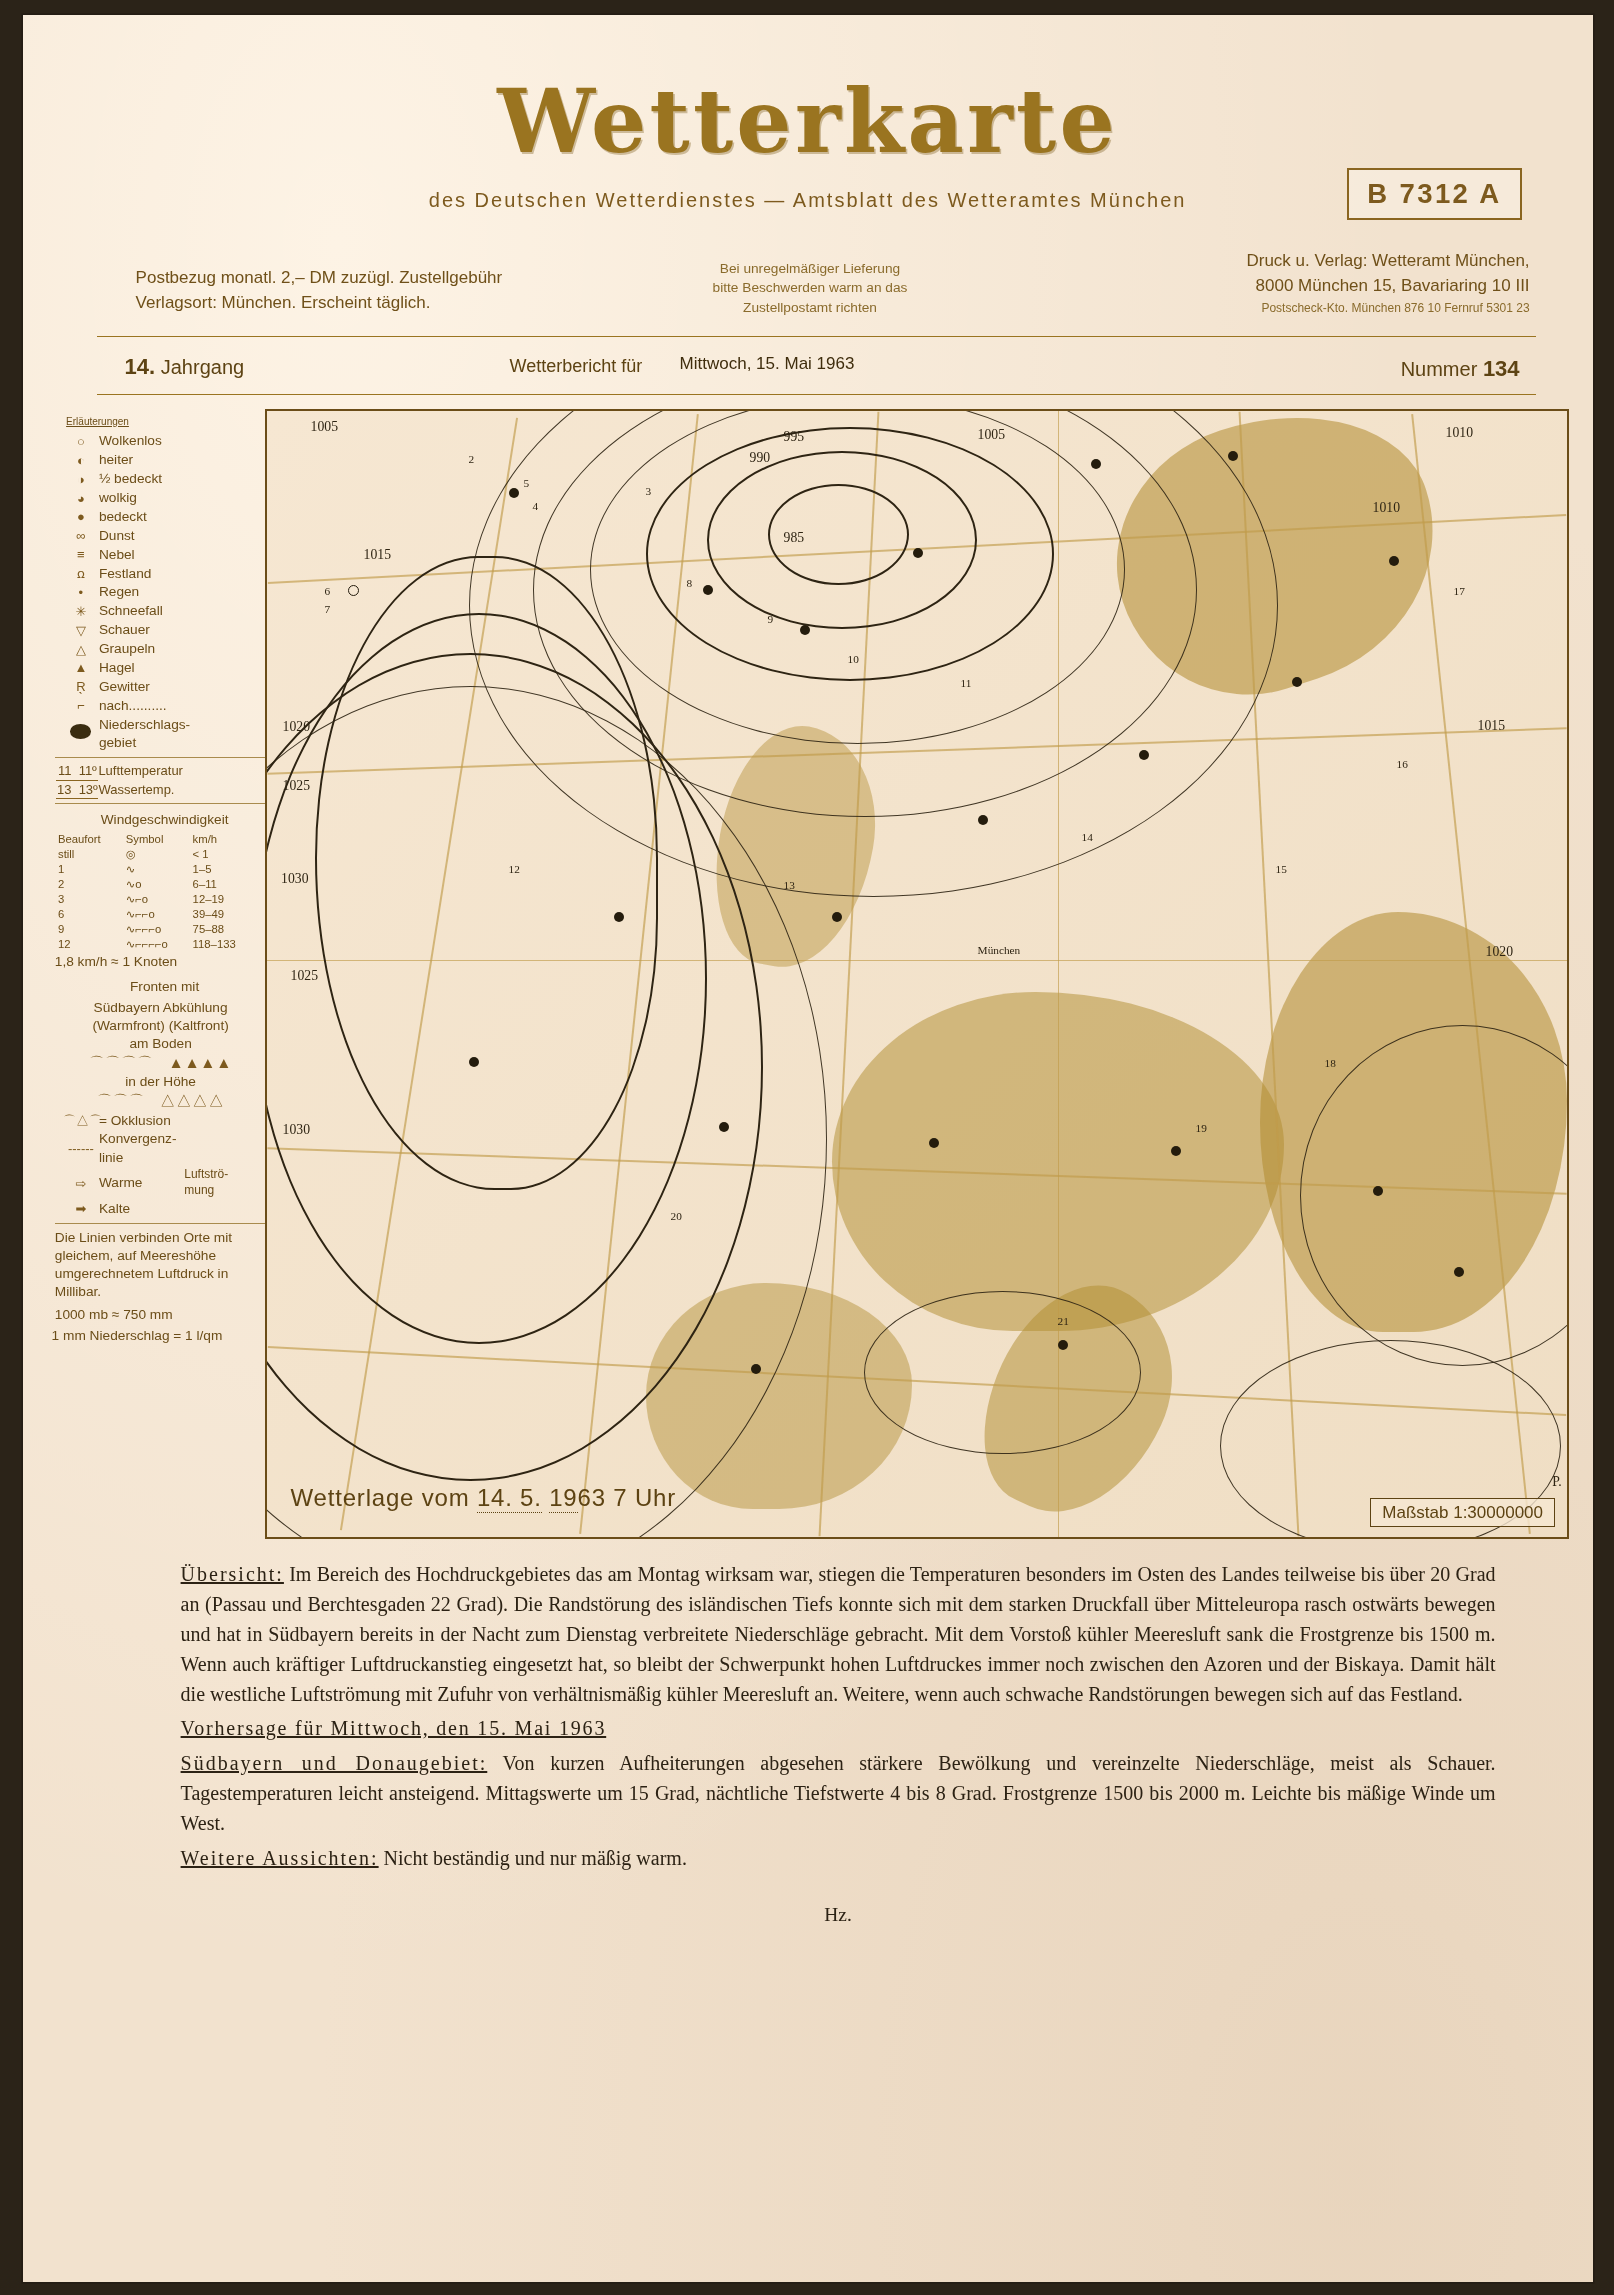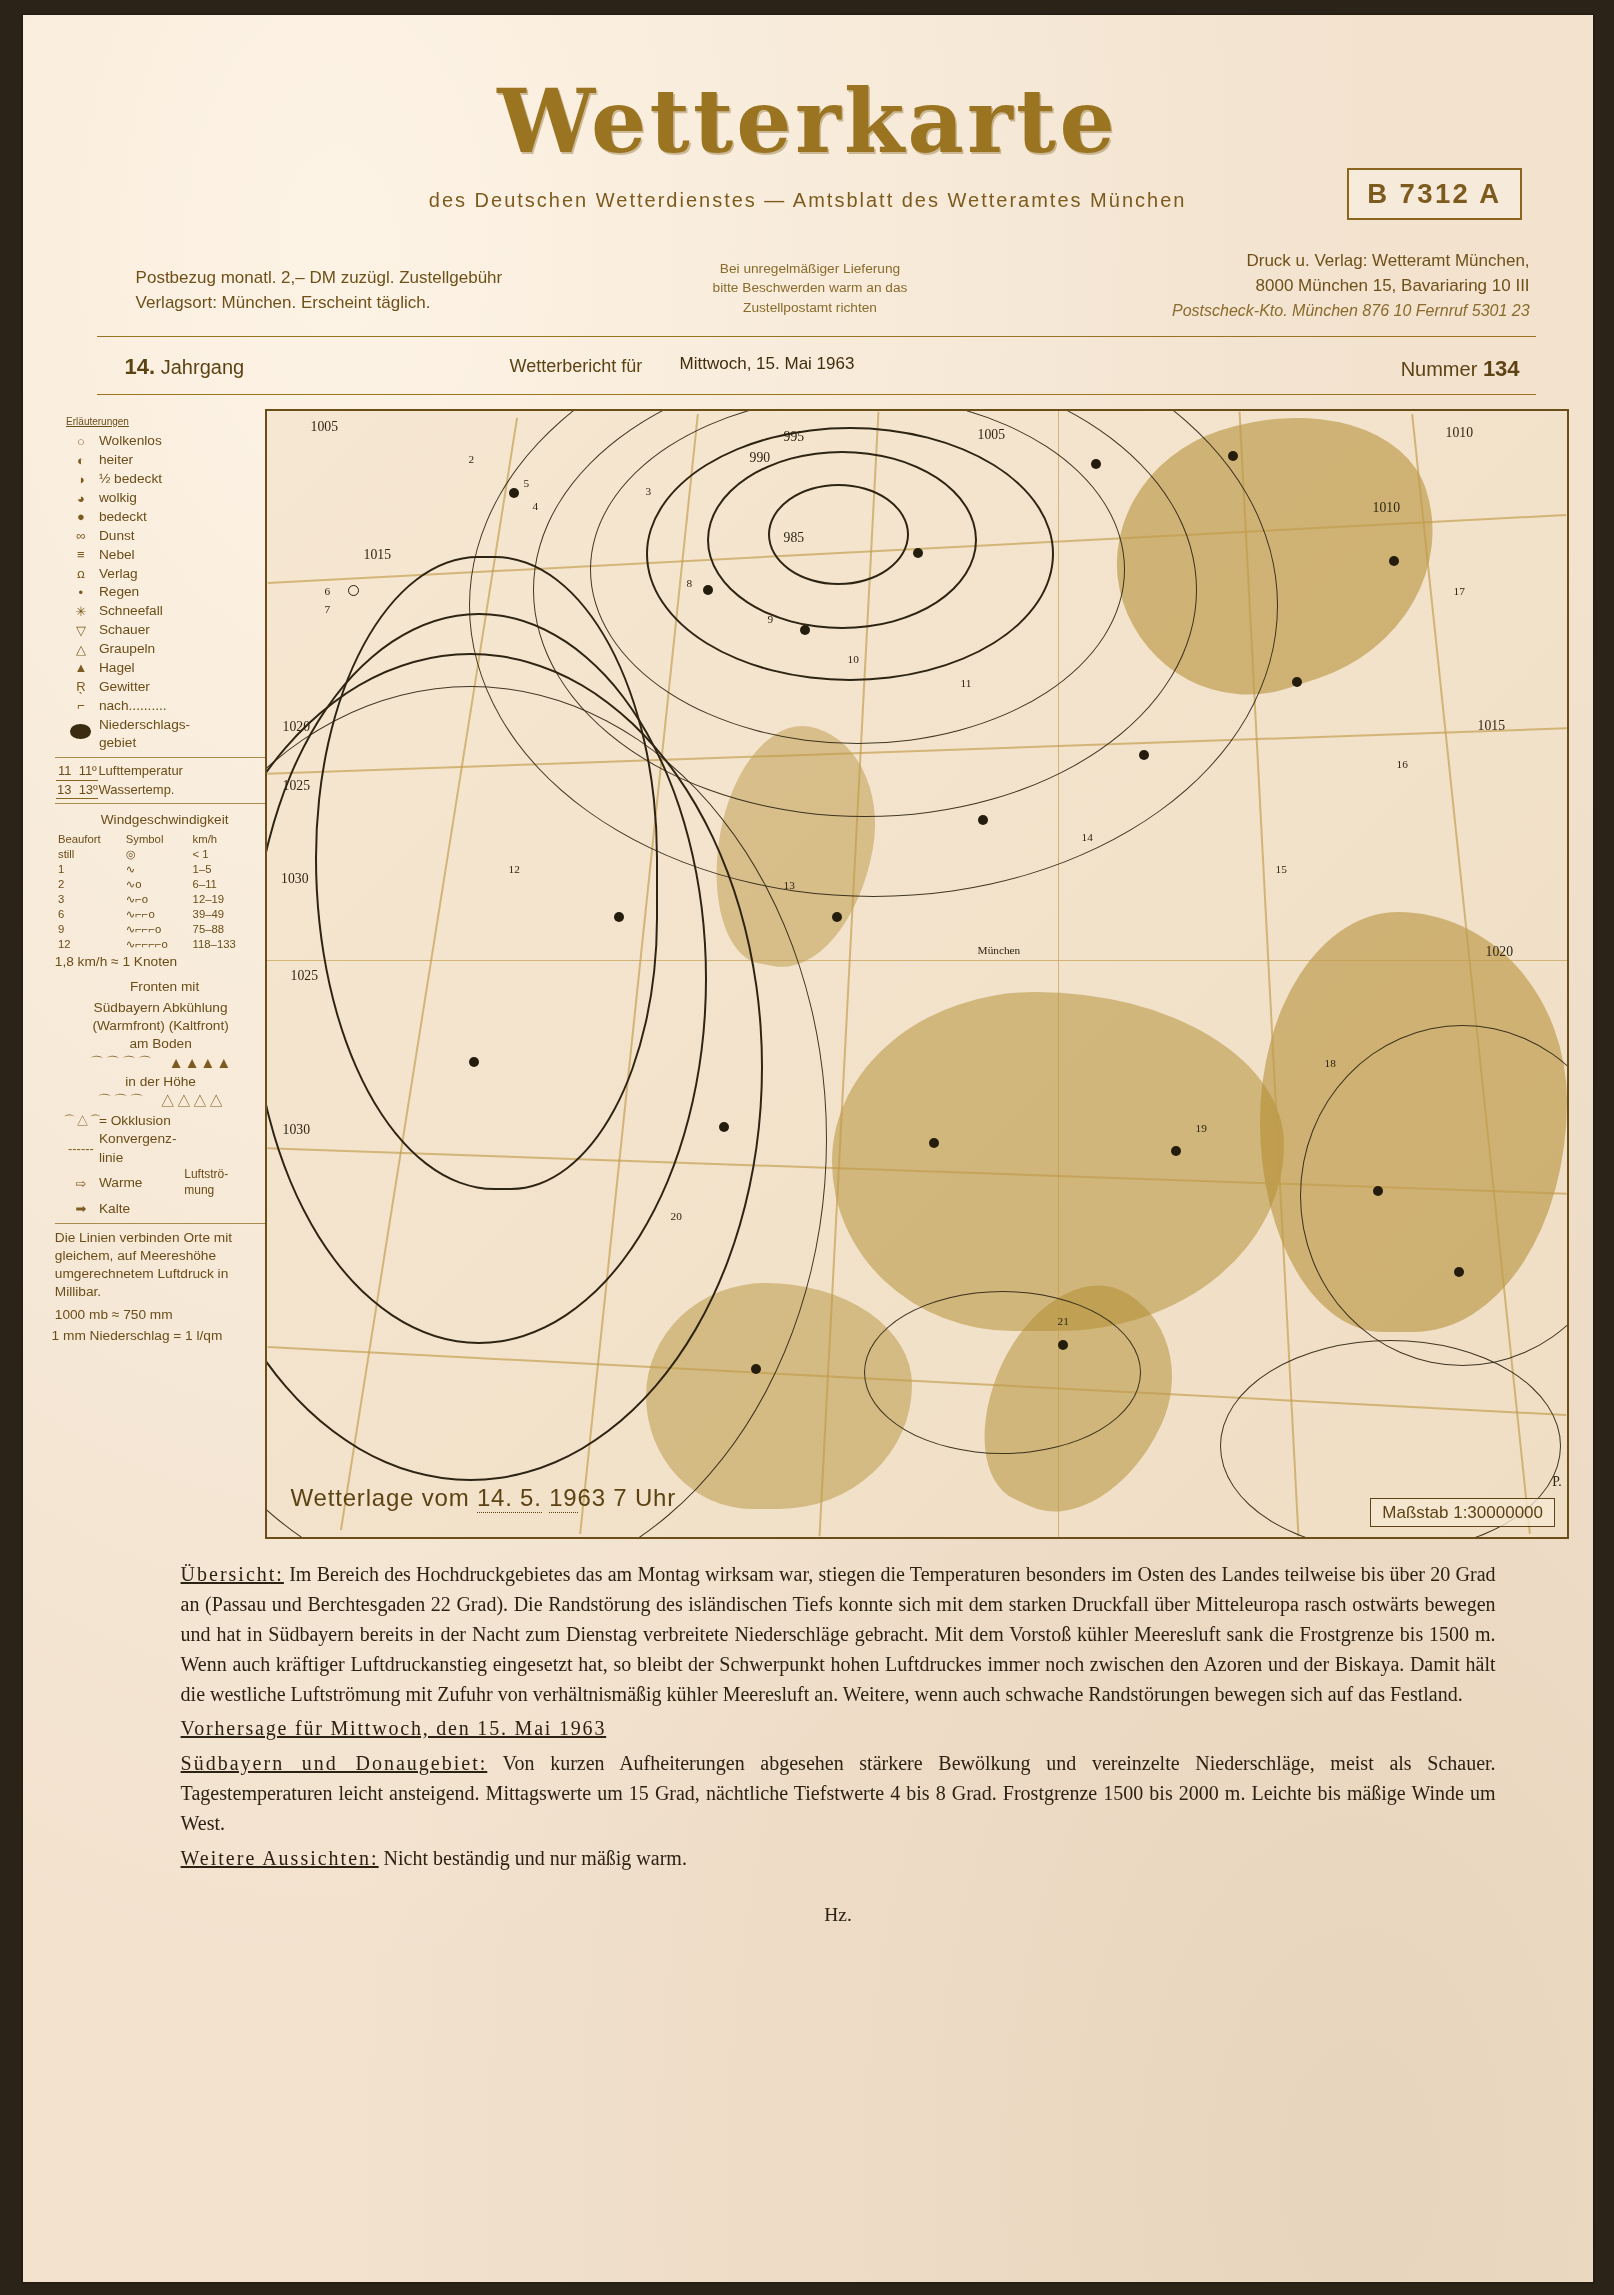--- a/index.html
+++ b/index.html
@@ -54,21 +54,21 @@
     font-size:17px;line-height:1.5;color:#6f5019;
   }
   .imprint-mid{
     position:absolute;left:690px;top:244px;
     font-size:13.7px;line-height:1.45;color:#8a6b2c;text-align:center;
   }
   .imprint-right{
     position:absolute;right:63px;top:233px;
     text-align:right;font-size:17px;line-height:1.5;color:#6f5019;
   }
-  .imprint-right .small{font-size:16px;color:#8a6b2c;font-style:italic;}
+  .imprint-right .small{font-size:12px;color:#8a6b2c;}
   .rule{
     position:absolute;left:74px;right:57px;
     border-top:1.6px solid #9a7420;
   }
   .rule.r1{top:321px;}
   .rule.r2{top:379px;}
   .issueline{
     position:absolute;left:74px;right:57px;top:333px;height:40px;
     font-size:20px;color:#5d4313;
   }
@@ -214,21 +214,21 @@
     <div class="legrow">
         <span class="legsym">∞</span>
         <span class="legtxt">Dunst</span>
       </div>
     <div class="legrow">
         <span class="legsym">≡</span>
         <span class="legtxt">Nebel</span>
       </div>
     <div class="legrow">
         <span class="legsym">ꭥ</span>
-        <span class="legtxt">Verlag</span>
+        <span class="legtxt">Festland</span>
       </div>
     <div class="legrow">
         <span class="legsym">•</span>
         <span class="legtxt">Regen</span>
       </div>
     <div class="legrow">
         <span class="legsym">✳</span>
         <span class="legtxt">Schneefall</span>
       </div>
     <div class="legrow">

